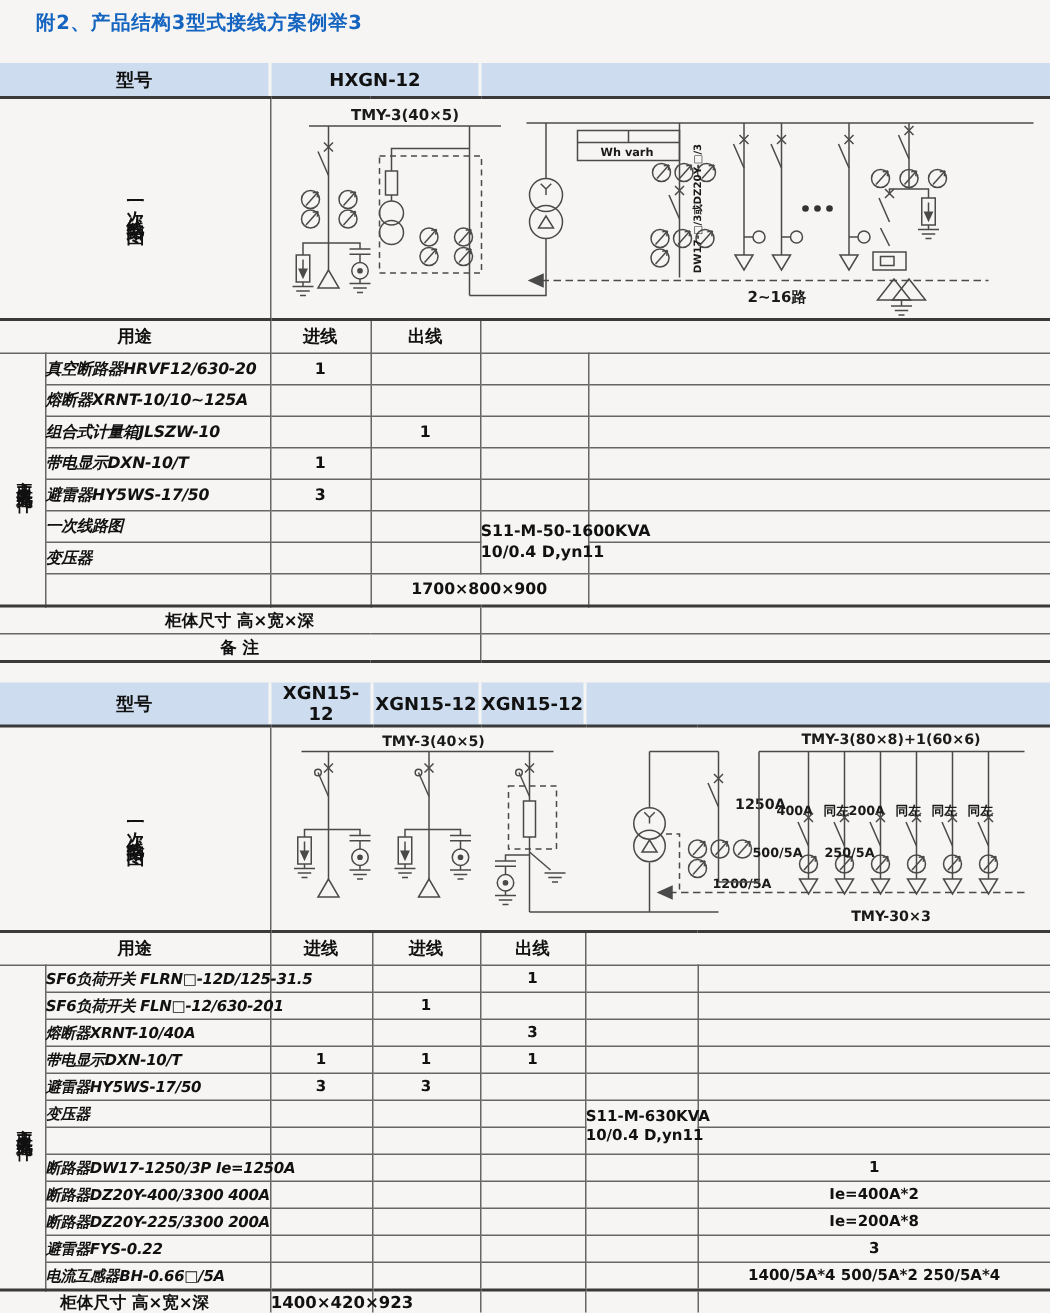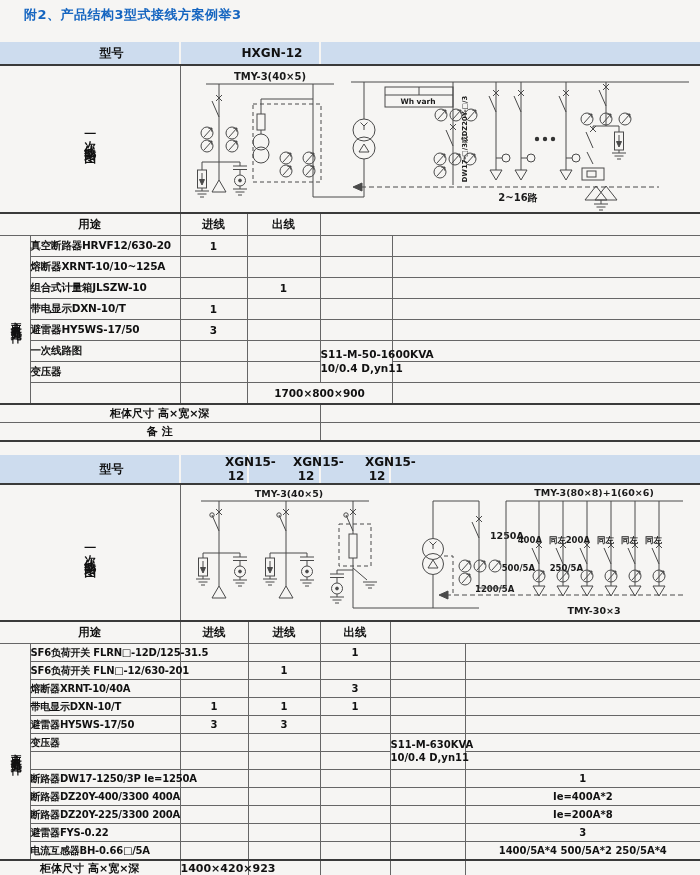--- a/index.html
+++ b/index.html
@@ -16,42 +16,41 @@
   table.t{
     position:absolute;left:0;width:700px;
     border-collapse:collapse;table-layout:fixed;
     font-weight:bold;color:#111;
   }
   table.t td{padding:0;overflow:visible;vertical-align:middle;}
   
   tr.hdr td{
     background:#cddcee;height:22px;text-align:center;font-size:12px;
     border-bottom:2px solid #3a3a3a;
-    padding-left:44px;
   }
   tr.hdr td + td{border-left:2px solid #f6f5f3;}
   
   tr.dg td{border-bottom:2px solid #3a3a3a;}
   td.dlab{border-right:1px solid #666;text-align:center;}
   .t1 tr.dg td{height:146px;}
   .t2 tr.dg td{height:135px;}
   .vert{
     display:inline-block;writing-mode:vertical-lr;text-orientation:upright;
     letter-spacing:4px;font-size:12px;font-weight:bold;white-space:nowrap;
   }
   td.side{border:1px solid #666;text-align:center;}
   td.side .vert{font-size:11px;letter-spacing:2px;}
   
   tr.ch td{
     height:21px;font-size:11.5px;text-align:center;border:1px solid #666;margin-top:30px;
   }
   
   tr.r td{border:1px solid #666;height:20px;font-size:10.5px;}
   .t2 tr.r td{height:17px;font-size:10px;}
-  td.lbl{padding-left:4px;white-space:nowrap;letter-spacing:-0.2px;}
+  td.lbl{padding-left:4px;white-space:nowrap;letter-spacing:-0.2px;font-style:italic;}
   td.q{text-align:center;font-size:11px;}
   td.spec{font-size:8.5px;line-height:1.25;padding-left:2px;white-space:nowrap;}
   td.dimv{text-align:center;font-size:10px;white-space:nowrap;}
   td.dimv2{text-align:center;font-size:9px;white-space:nowrap;}
   
   tr.foot td{height:17px;font-size:11px;text-align:center;border:1px solid #666;}
   .t2 tr.foot td{height:15px;}
   tr.ft1 td{border-top:2px solid #3a3a3a;}
   tr.lastr td{border-bottom:2px solid #3a3a3a;}
   

